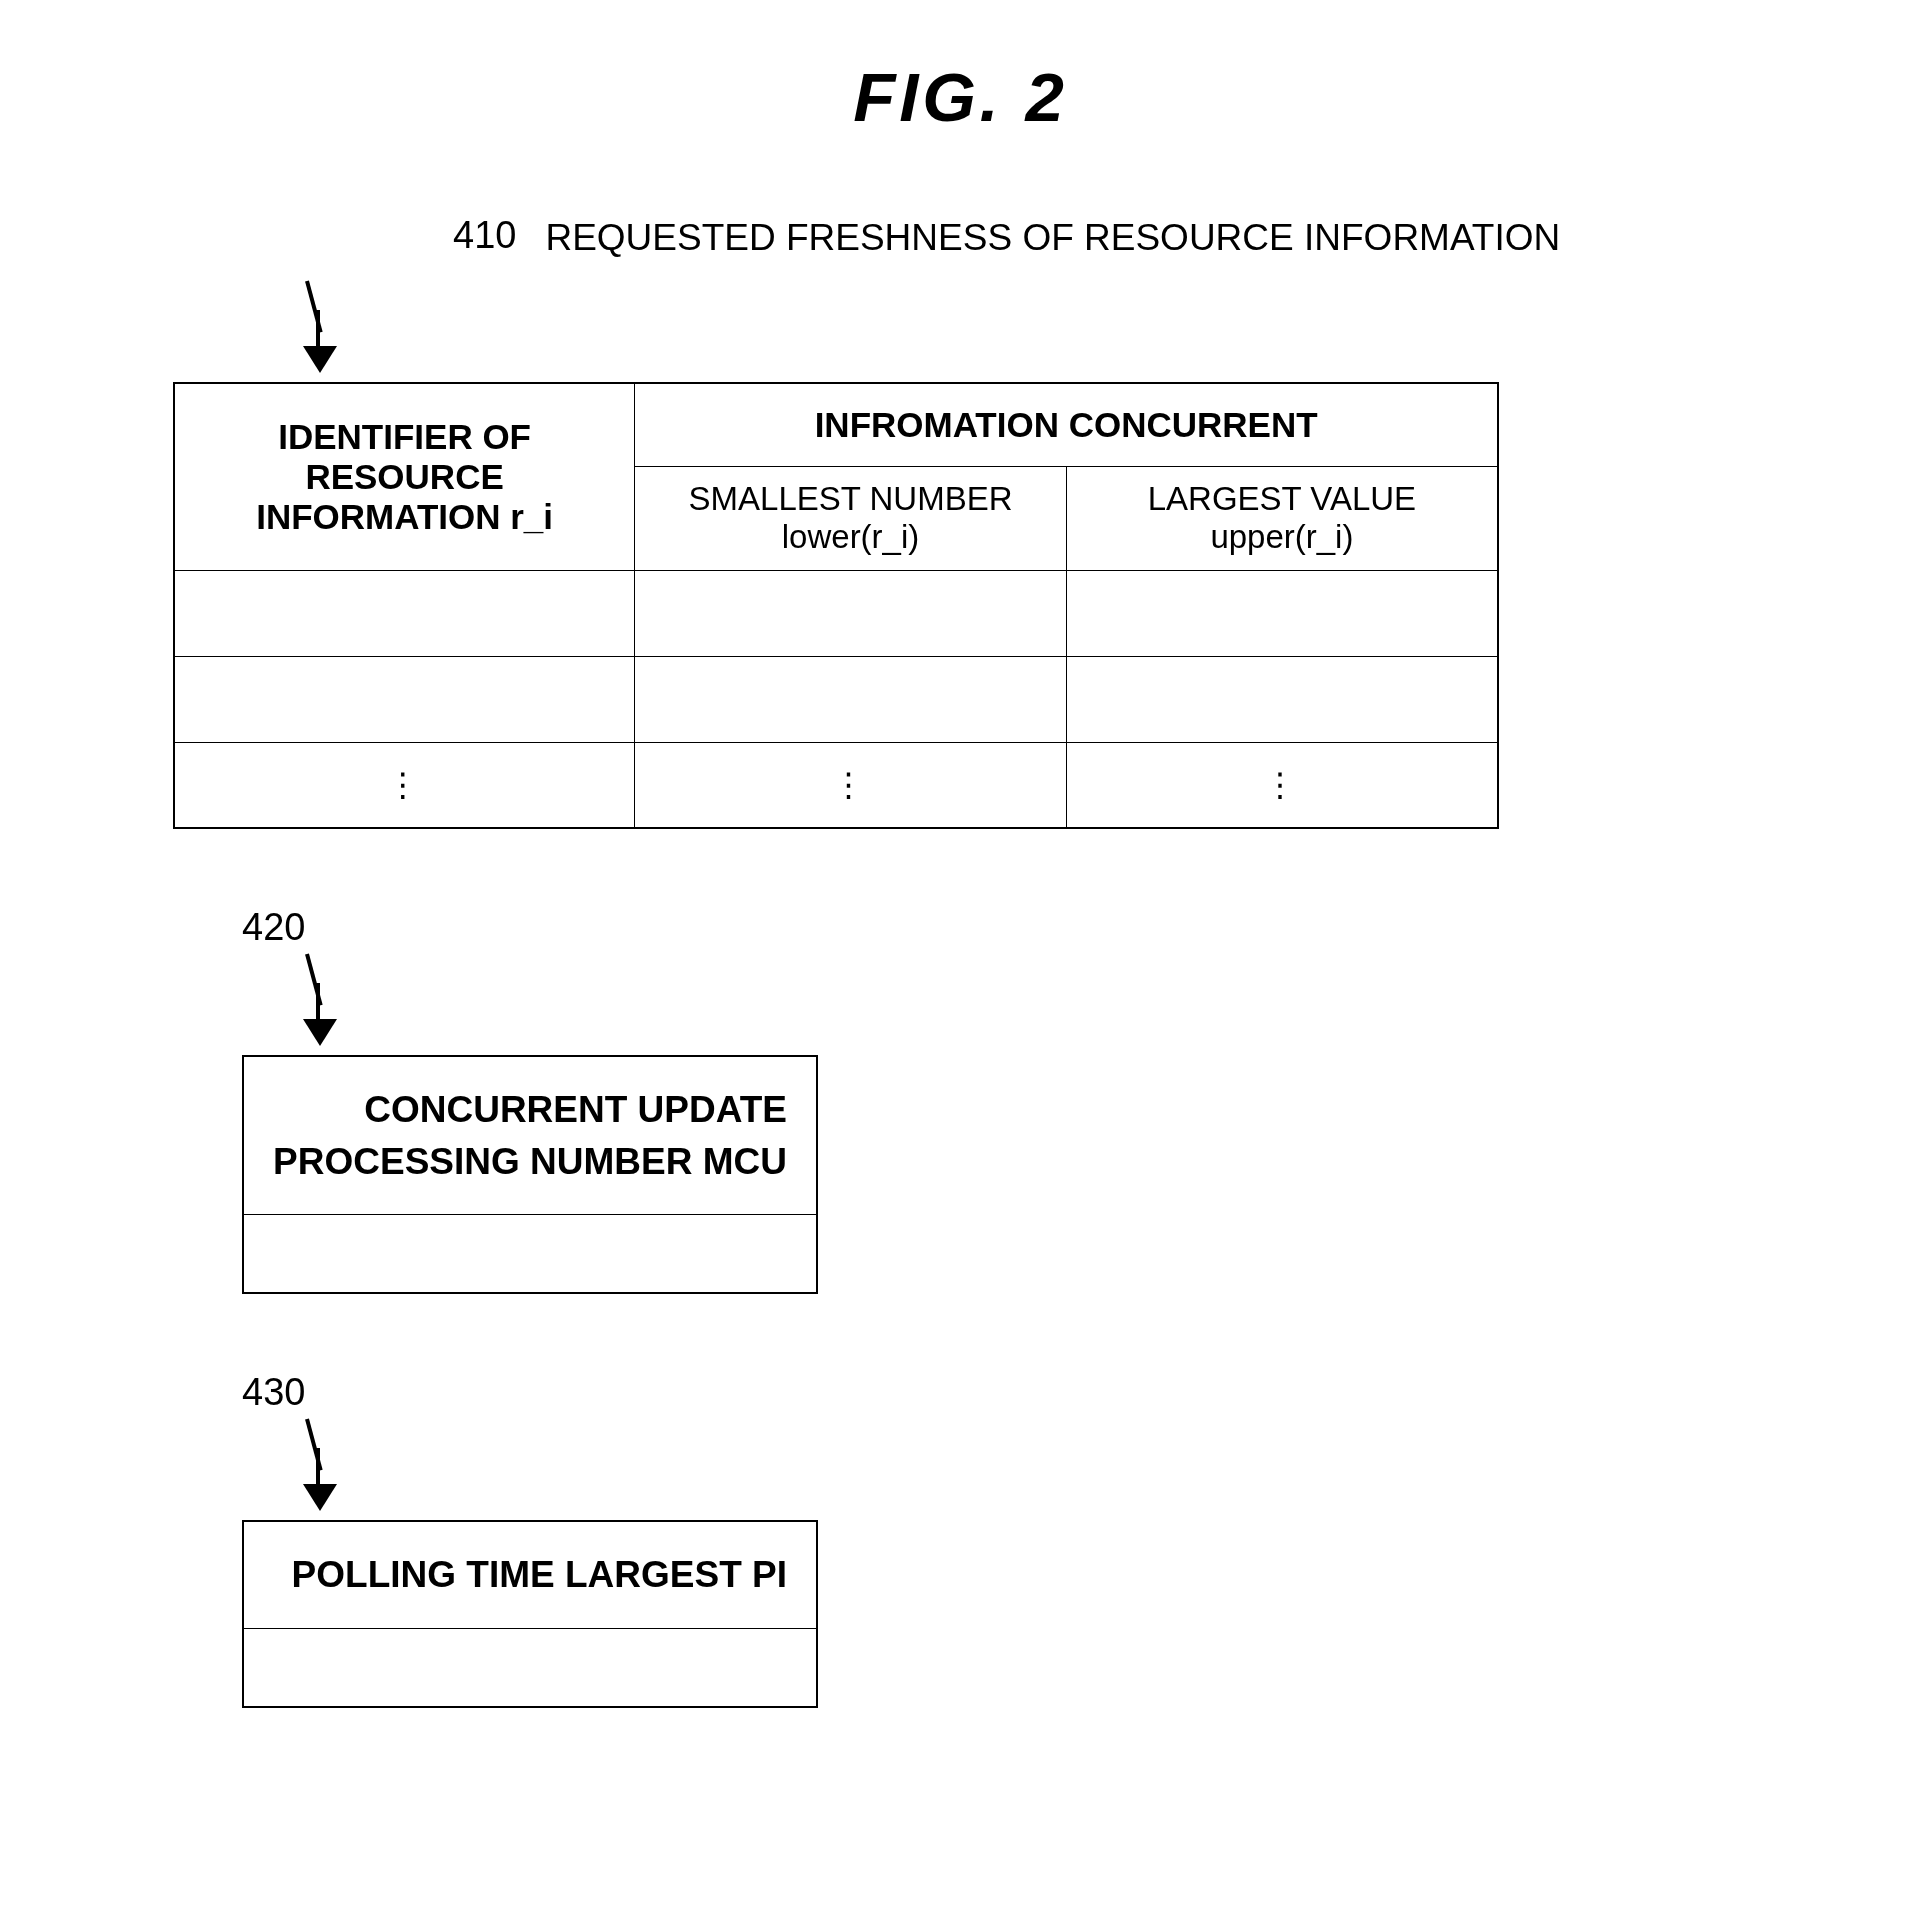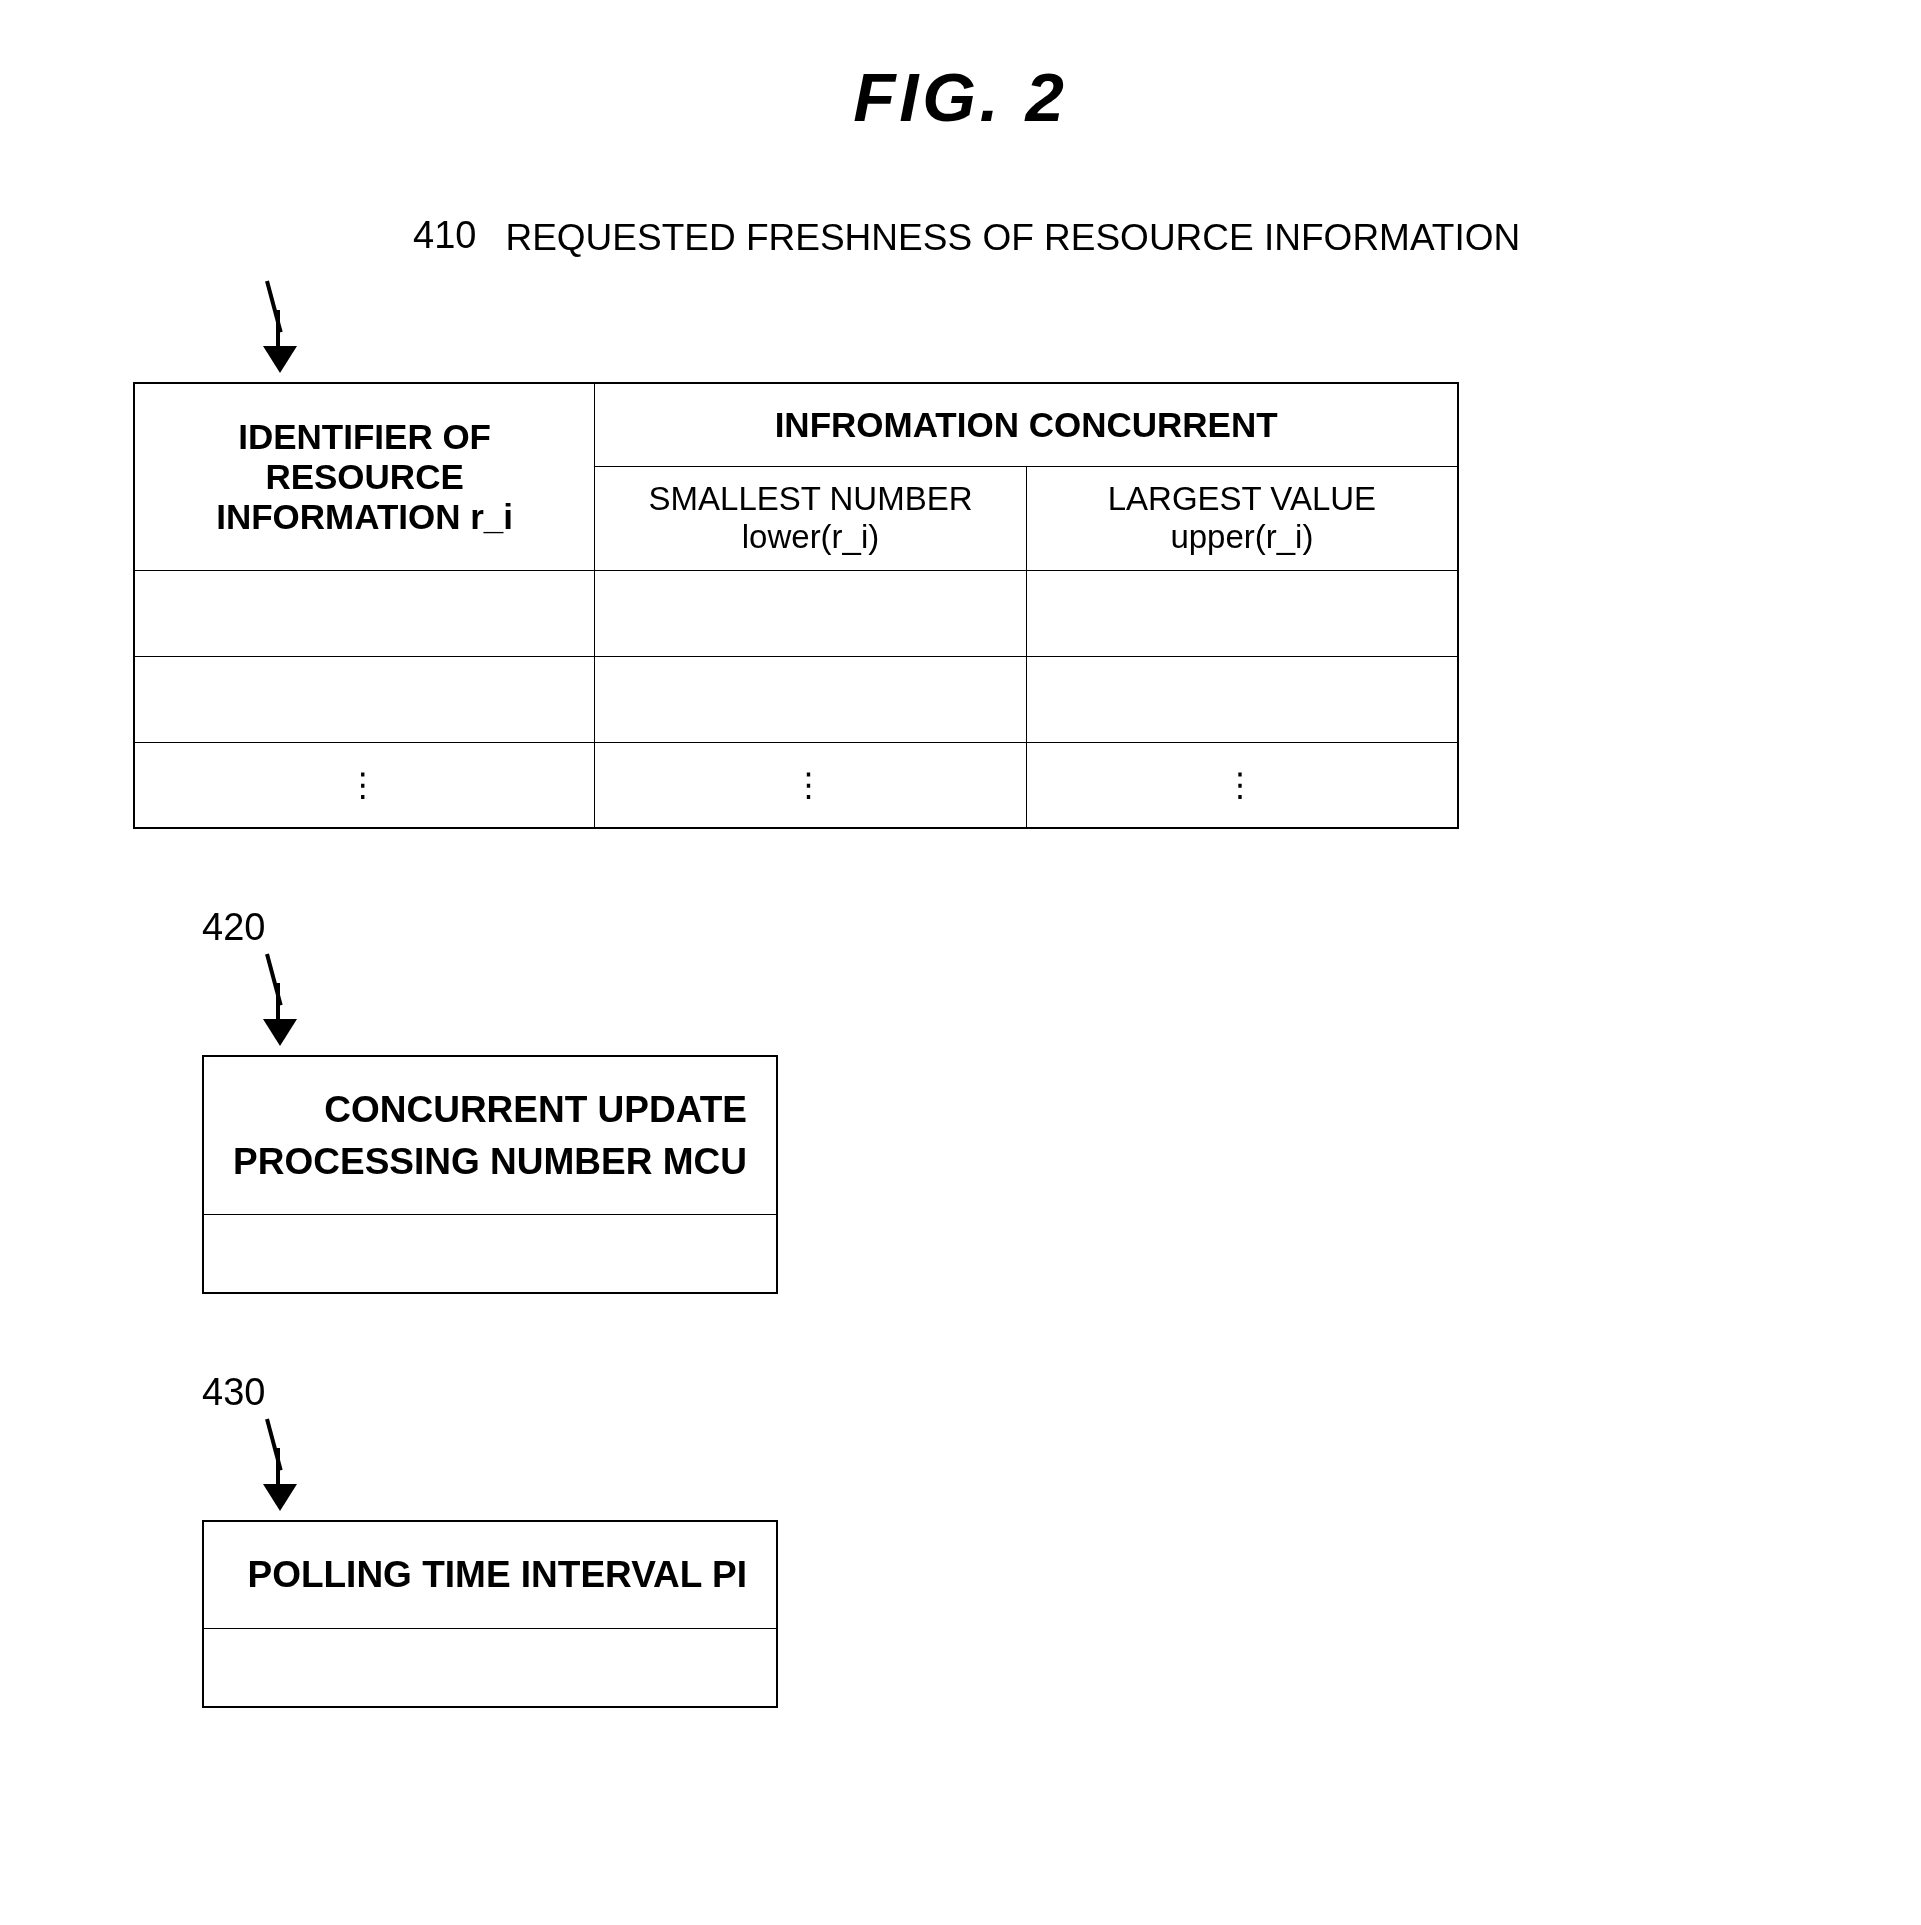--- a/index.html
+++ b/index.html
@@ -15,21 +15,21 @@
       min-height: 1925px;
       position: relative;
       overflow-x: hidden;
     }
 
     .page-container {
       width: 1921px;
       min-height: 1925px;
       background: #ffffff;
       position: relative;
-      padding: 58px 77px;
+      padding: 58px 117px;
     }
 
     
     .fig-title {
       text-align: center;
       font-size: 69px;
       font-style: italic;
       font-weight: bold;
       margin-bottom: 77px;
       letter-spacing: 3.8px;
@@ -287,21 +287,21 @@
     </div>
 
     <div class="arrow-slash-wrapper">
       <div class="slash-line"></div>
       <div class="arrow-vert"></div>
       <div class="arrow-head-down"></div>
     </div>
 
     <div class="box-430">
       <div class="box-top">
-        <span>POLLING TIME INTERVAL PI</span>
+        <span>POLLING TIME LARGEST PI</span>
       </div>
       <div class="box-bottom"></div>
     </div>
 
   </div>
 
 </div>
 
 
 </body></html>

